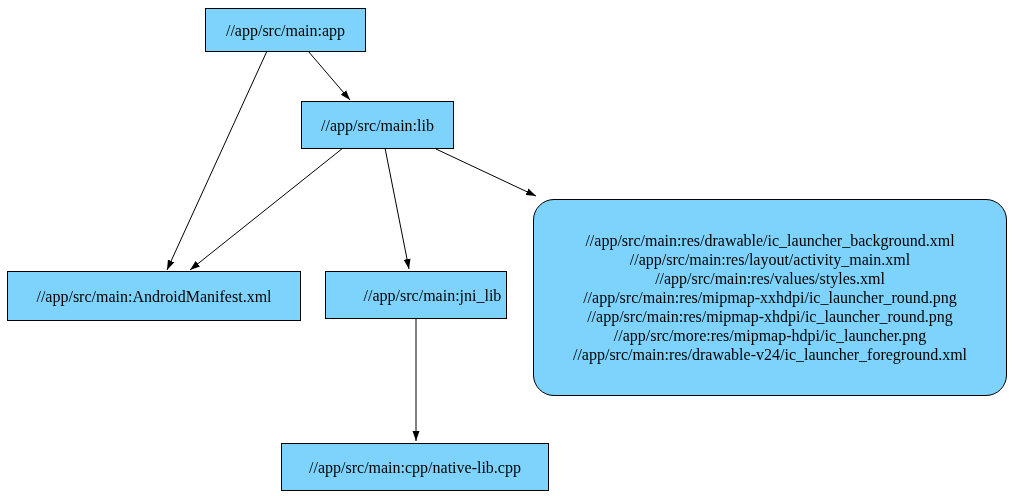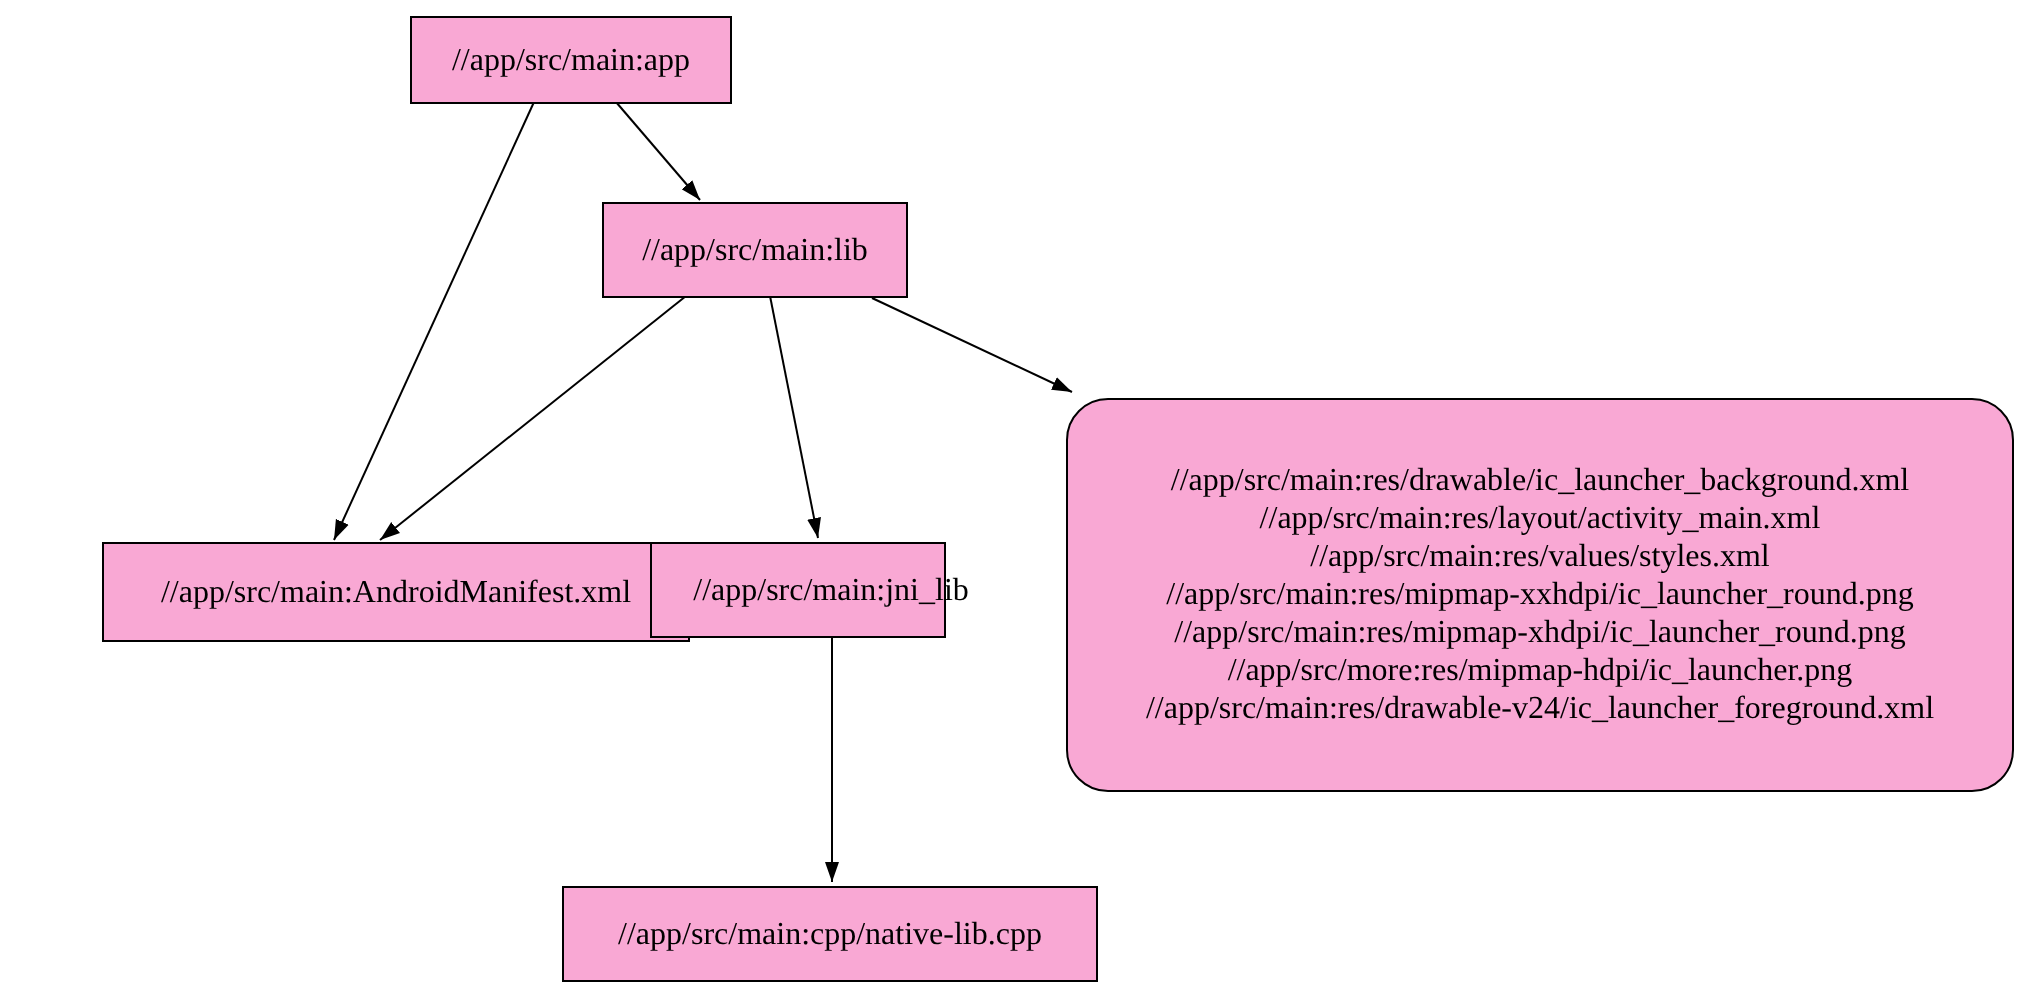--- a/index.html
+++ b/index.html
@@ -20,21 +20,21 @@
     position: absolute;
     left: 0;
     top: 0;
     width: 1018px;
     height: 496px;
   }
   .node {
     position: absolute;
     box-sizing: border-box;
     border: 1px solid #000000;
-    background: #f9a8d4;
+    background: #7dd3fc;
     display: flex;
     align-items: center;
     justify-content: center;
     text-align: center;
     font-size: 16px;
     line-height: 19px;
     white-space: nowrap;
   }
   .node.multiline {
     flex-direction: column;
@@ -70,25 +70,25 @@
   </svg>
 
   <div class="node" style="left:205px; top:8px; width:161px; height:44px;">
     <span class="line">//app/src/main:app</span>
   </div>
 
   <div class="node" style="left:301px; top:101px; width:153px; height:48px;">
     <span class="line">//app/src/main:lib</span>
   </div>
 
-  <div class="node" style="left:7px; top:271px; width:294px; height:50px;margin-left:44px;">
+  <div class="node" style="left:7px; top:271px; width:294px; height:50px;">
     <span class="line">//app/src/main:AndroidManifest.xml</span>
   </div>
 
-  <div class="node" style="left:325px; top:271px; width:148px; height:48px;padding-left:33px;">
+  <div class="node" style="left:325px; top:271px; width:182px; height:48px;padding-left:33px;">
     <span class="line">//app/src/main:jni_lib</span>
   </div>
 
   <div class="node multiline" style="left:533px; top:199px; width:474px; height:197px;">
     <span class="line">//app/src/main:res/drawable/ic_launcher_background.xml</span>
     <span class="line">//app/src/main:res/layout/activity_main.xml</span>
     <span class="line">//app/src/main:res/values/styles.xml</span>
     <span class="line">//app/src/main:res/mipmap-xxhdpi/ic_launcher_round.png</span>
     <span class="line">//app/src/main:res/mipmap-xhdpi/ic_launcher_round.png</span>
     <span class="line">//app/src/more:res/mipmap-hdpi/ic_launcher.png</span>

